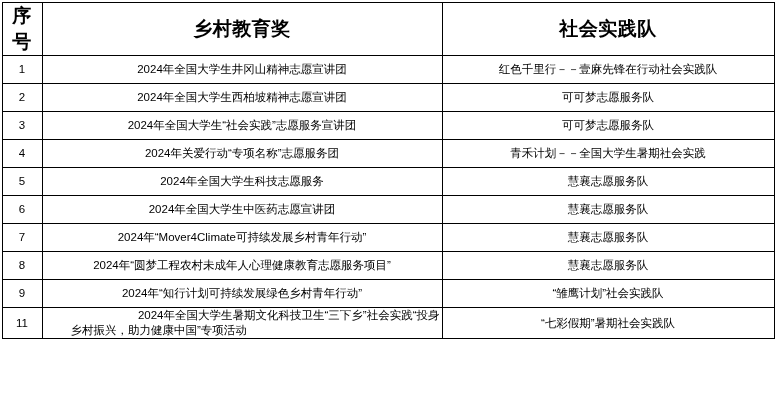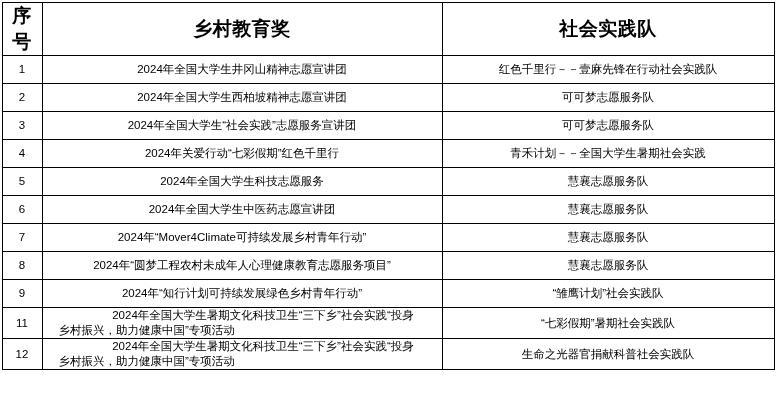--- a/index.html
+++ b/index.html
@@ -46,26 +46,26 @@
   }
   col.c-idx { width: 40px; }
   col.c-name { width: 400px; }
   col.c-team { width: 332px; }
   td.idx { font-size: 11.5px; }
   td.two-line {
     height: 40px;
   }
   td .l {
     display: block;
-    text-align: center;
+    text-align: right;
     padding-left: 42px;
   }
   td .l.indent {
     text-align: left;
-    padding-left: 14px;
+    padding-left: 26px;
   }
 </style>
 </head>
 <body>
 
 <div class="table-wrap">
   <table class="data-table">
     <colgroup>
       <col class="c-idx">
       <col class="c-name">
@@ -89,21 +89,21 @@
         <td>2024年全国大学生西柏坡精神志愿宣讲团</td>
         <td>可可梦志愿服务队</td>
       </tr>
       <tr>
         <td class="idx">3</td>
         <td>2024年全国大学生“社会实践”志愿服务宣讲团</td>
         <td>可可梦志愿服务队</td>
       </tr>
       <tr>
         <td class="idx">4</td>
-        <td>2024年关爱行动“七彩假期”红色千里行</td>
+        <td>2024年关爱行动“专项名称”志愿服务团</td>
         <td>青禾计划－－全国大学生暑期社会实践</td>
       </tr>
       <tr>
         <td class="idx">5</td>
         <td>2024年全国大学生科技志愿服务</td>
         <td>慧襄志愿服务队</td>
       </tr>
       <tr>
         <td class="idx">6</td>
         <td>2024年全国大学生中医药志愿宣讲团</td>
@@ -125,23 +125,15 @@
         <td>“雏鹰计划”社会实践队</td>
       </tr>
       <tr>
         <td class="idx">11</td>
         <td class="two-line">
           <span class="l">2024年全国大学生暑期文化科技卫生“三下乡”社会实践“投身</span>
           <span class="l indent">乡村振兴，助力健康中国”专项活动</span>
         </td>
         <td>“七彩假期”暑期社会实践队</td>
       </tr>
-      <tr>
-        <td class="idx">12</td>
-        <td class="two-line">
-          <span class="l">2024年全国大学生暑期文化科技卫生“三下乡”社会实践“投身</span>
-          <span class="l indent">乡村振兴，助力健康中国”专项活动</span>
-        </td>
-        <td>生命之光器官捐献科普社会实践队</td>
-      </tr>
     </tbody>
   </table>
 </div>
 
 </body></html>

